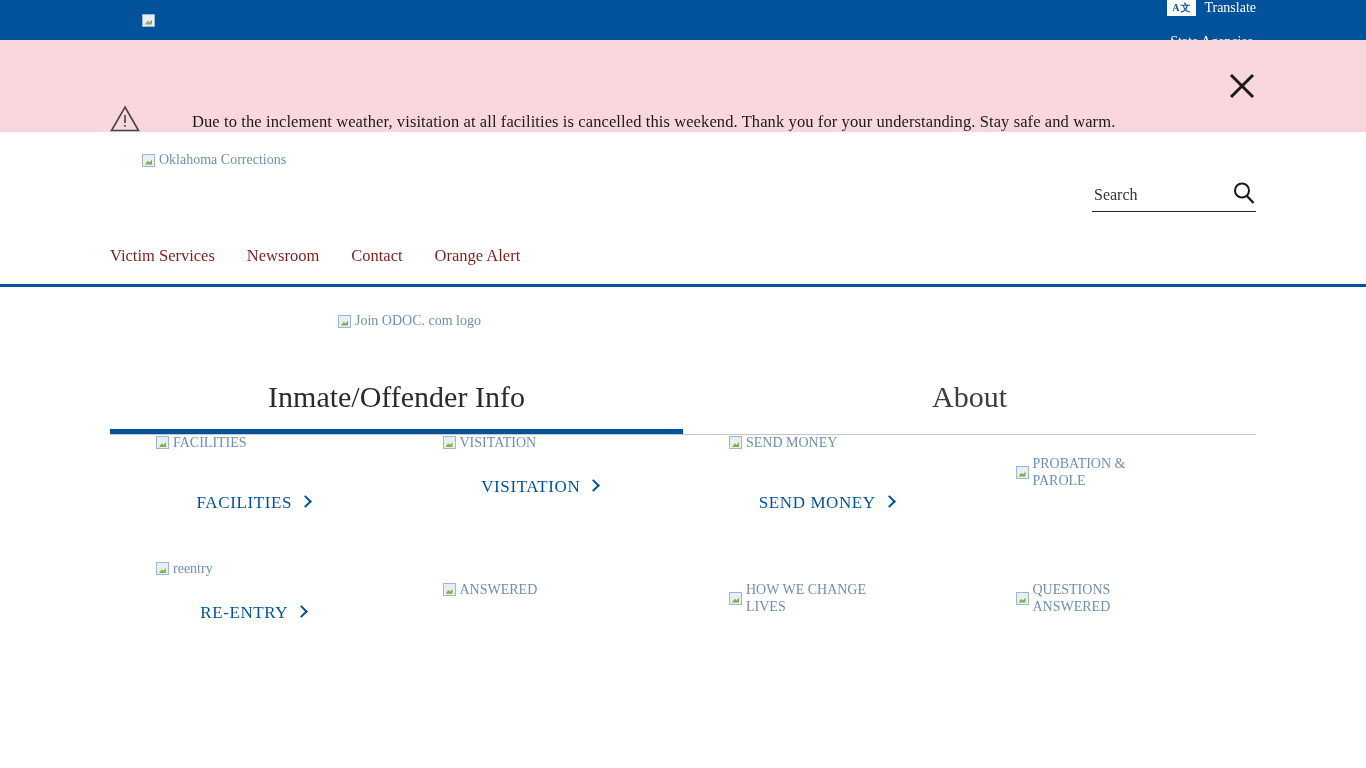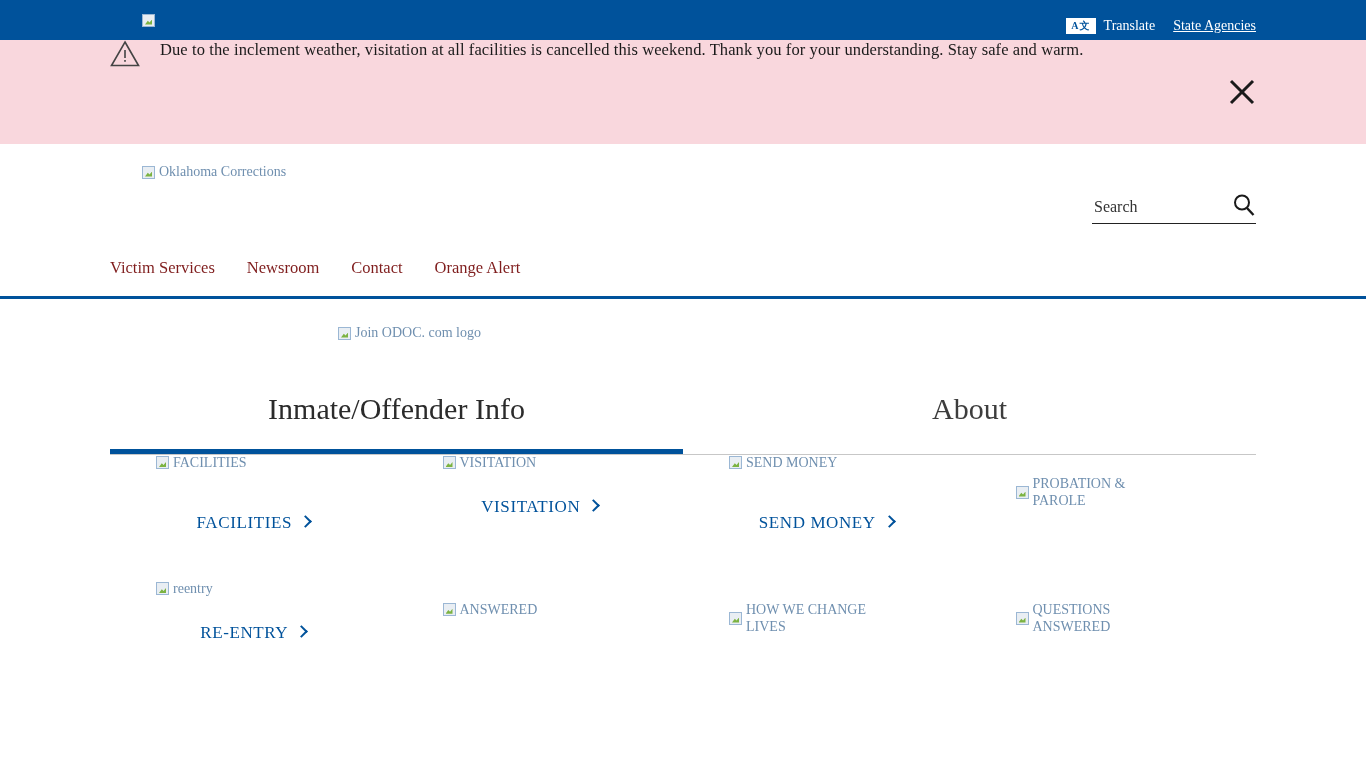--- a/index.html
+++ b/index.html
@@ -55,20 +55,21 @@
     clip-path: polygon(0 100%, 40% 25%, 65% 60%, 100% 0, 100% 100%);
   }
   .state-right {
     position: absolute;
     right: 110px;
     top: 0;
     height: 52px;
     display: flex;
     align-items: center;
     gap: 18px;
+    flex-direction: column;
   }
   .translate {
     display: flex;
     align-items: center;
     gap: 8px;
     color: #ffffff;
     font-size: 14px;
     font-family: "Liberation Serif", serif;
   }
   .translate-badge {
@@ -83,26 +84,27 @@
     display: inline-block;
   }
   .state-agencies {
     color: #ffffff;
     font-size: 14px;
     font-family: "Liberation Serif", serif;
   }
 
   
   .alert-banner {
-    height: 104px;
+    height: 92px;
     background: #f9d7dd;
     display: flex;
-    align-items: flex-start;
+    align-items: flex-end;
     padding: 0 110px;
     position: relative;
+    gap: 32px;
   }
   .alert-icon {
     width: 30px; height: 27px;
     flex: none;
     margin-right: 20px;
   }
   .alert-text {
     font-size: 16.5px;
     color: #1a1a1a;
     font-family: "Liberation Serif", serif;
@@ -172,21 +174,21 @@
   .tabs {
     display: flex;
     margin-top: 48px;
     border-bottom: 1px solid #c7c7c7;
   }
   .tab {
     flex: 1;
     text-align: center;
     font-size: 30px;
     color: #3d3d3d;
-    padding-bottom: 28px;
+    padding-bottom: 20px;
     font-family: "Liberation Serif", serif;
     cursor: pointer;
   }
   .tab.active {
     color: #2b2b2b;
     box-shadow: inset 0 -5px 0 0 #00529b;
   }
 
   .cards {
     display: grid;

